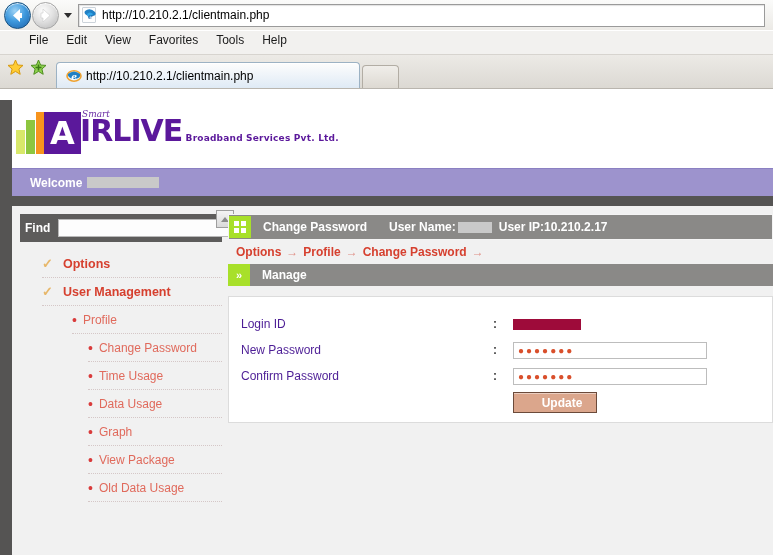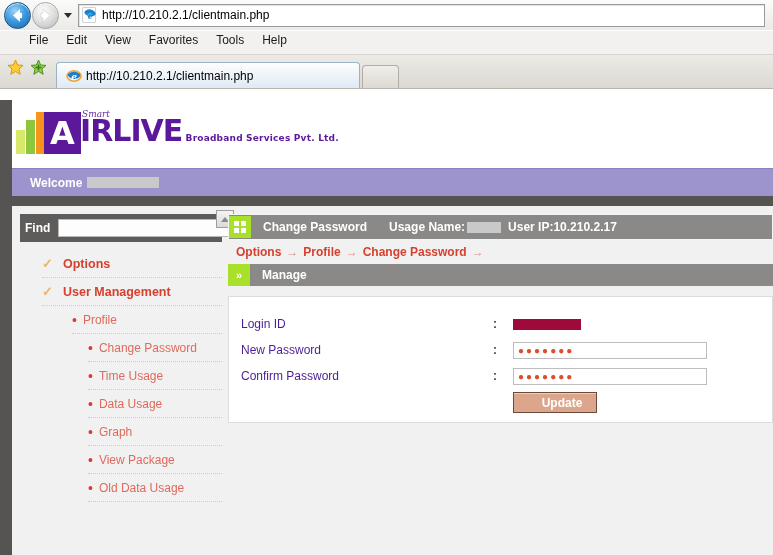--- a/index.html
+++ b/index.html
@@ -399,21 +399,21 @@
           <div class="pagehead">
             <span class="gridicon">
               <span class="g">
                   <i></i>
                   <i></i>
                   <i></i>
                   <i></i>
                 </span>
             </span>
             <span class="ptitle">Change Password</span>
-            <span class="puser">Usage Name:</span>
+            <span class="puser">User Name:</span>
             <span class="redact2"></span>
             <span class="pip">User IP:10.210.2.17</span>
           </div>
 
           <div class="crumbbar">
             <span class="crumb">Options</span>
             <span class="crumbsep">→</span>
             <span class="crumb">Profile</span>
             <span class="crumbsep">→</span>
             <span class="crumb">Change Password</span>

